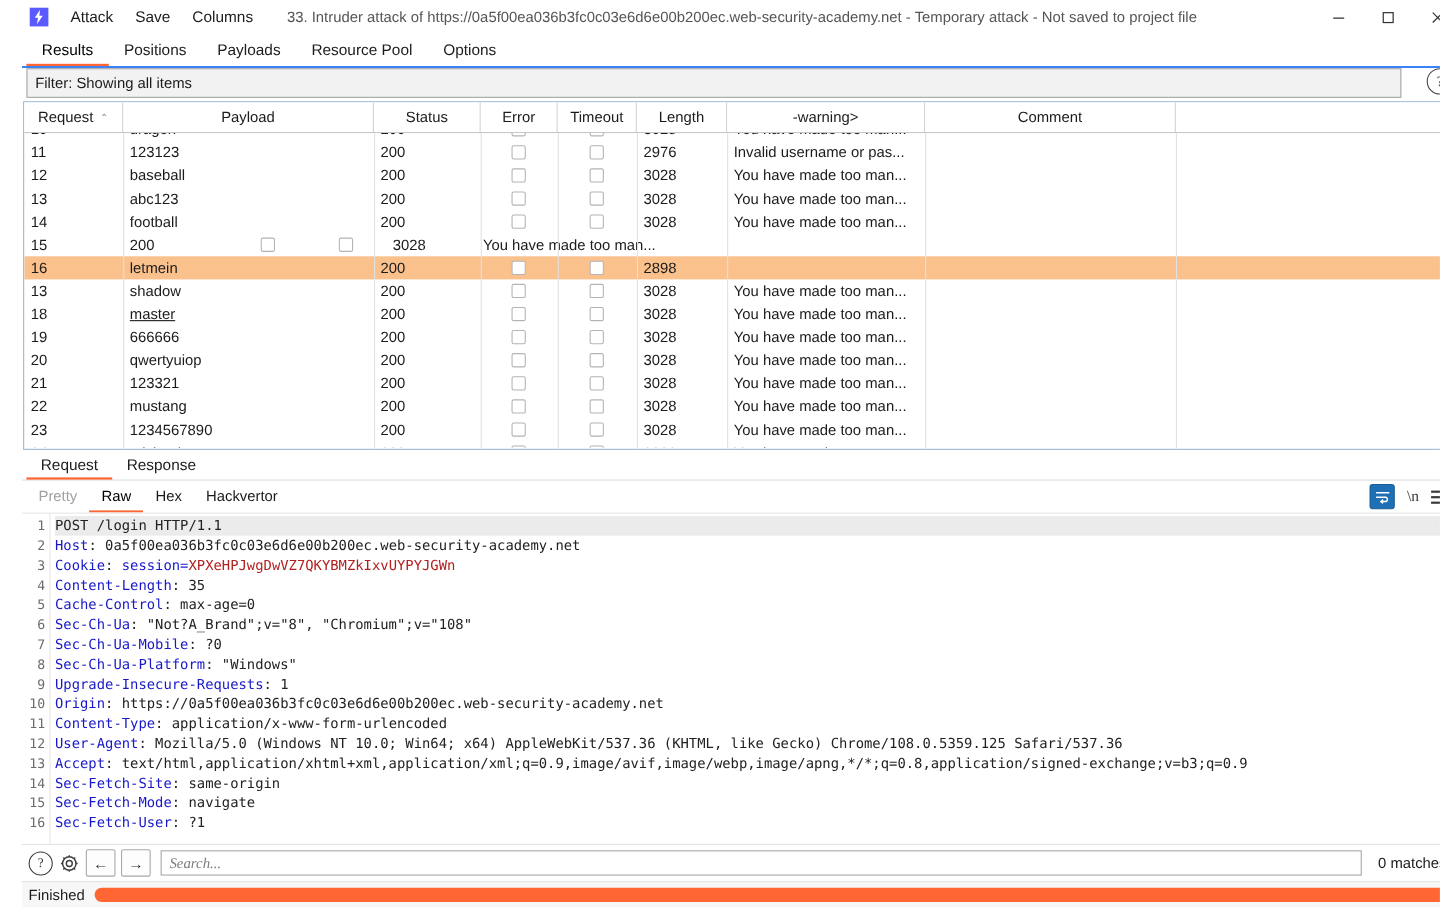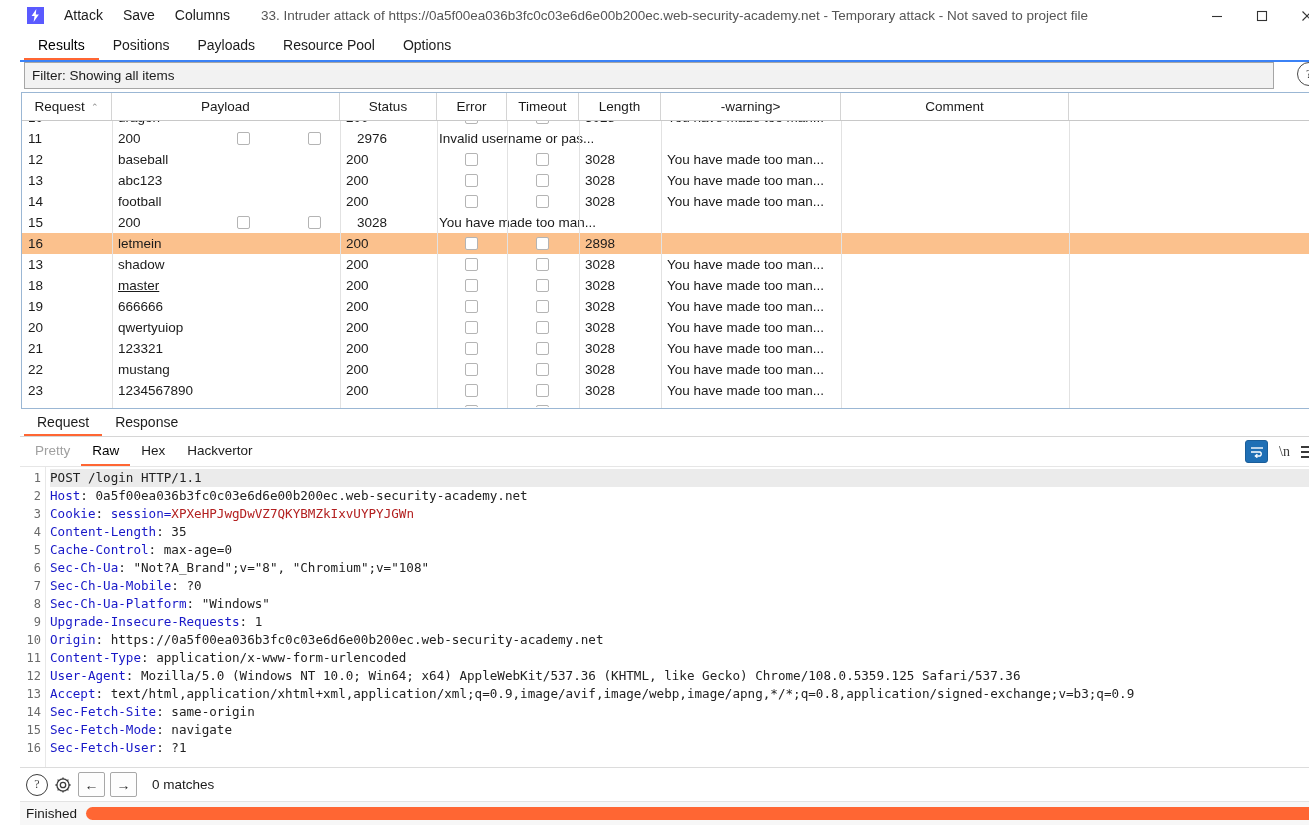--- a/index.html
+++ b/index.html
@@ -547,20 +547,21 @@
               <span class="cbox"></span>
             </div>
             <div class="td " style="width: 82px; flex: 0 0 82px;">3028</div>
             <div class="td " style="width: 180px; flex: 0 0 180px;">You have made too man...</div>
             <div class="td " style="width: 228px; flex: 0 0 228px;"></div>
             <div class="td " style="width: 228px; flex: 0 0 228px;"></div>
           </div>
         </div>
         <div class="trow">
           <div class="td c-req" style="width: 90px; flex: 0 0 90px;">11</div>
+          <div class="td " style="width: 228px; flex: 0 0 228px;">123123</div>
           <div class="td " style="width: 97px; flex: 0 0 97px;">200</div>
           <div class="td c-center" style="width: 70px; flex: 0 0 70px;">
             <span class="cbox"></span>
           </div>
           <div class="td c-center" style="width: 72px; flex: 0 0 72px;">
             <span class="cbox"></span>
           </div>
           <div class="td " style="width: 82px; flex: 0 0 82px;">2976</div>
           <div class="td " style="width: 180px; flex: 0 0 180px;">Invalid username or pas...</div>
           <div class="td " style="width: 228px; flex: 0 0 228px;"></div>
@@ -840,20 +841,21 @@
       <svg width="18" height="18" viewBox="0 0 18 18" aria-hidden="true">
         <g fill="none" stroke="#3c3c3c" stroke-width="1.3">
           <circle cx="9" cy="9" r="2.7"></circle>
           <path d="M9 1.4 v1.8 M9 14.8 v1.8 M1.4 9 h1.8 M14.8 9 h1.8 M3.6 3.6 l1.3 1.3 M13.1 13.1 l1.3 1.3 M14.4 3.6 l-1.3 1.3 M4.9 13.1 l-1.3 1.3"></path>
           <circle cx="9" cy="9" r="6.1"></circle>
         </g>
       </svg>
     </div>
     <div class="navbtn">←</div>
     <div class="navbtn">→</div>
+    <input class="searchinput" type="text" placeholder="Search..." style="">
     <div class="matches">0 matches</div>
   </div>
 
   <div class="statusbar">
     <div class="status-label">Finished</div>
     <div class="progress-track">
       <div class="progress-fill" style="width: 100%; background: rgb(255, 102, 51);"></div>
     </div>
   </div>
 

